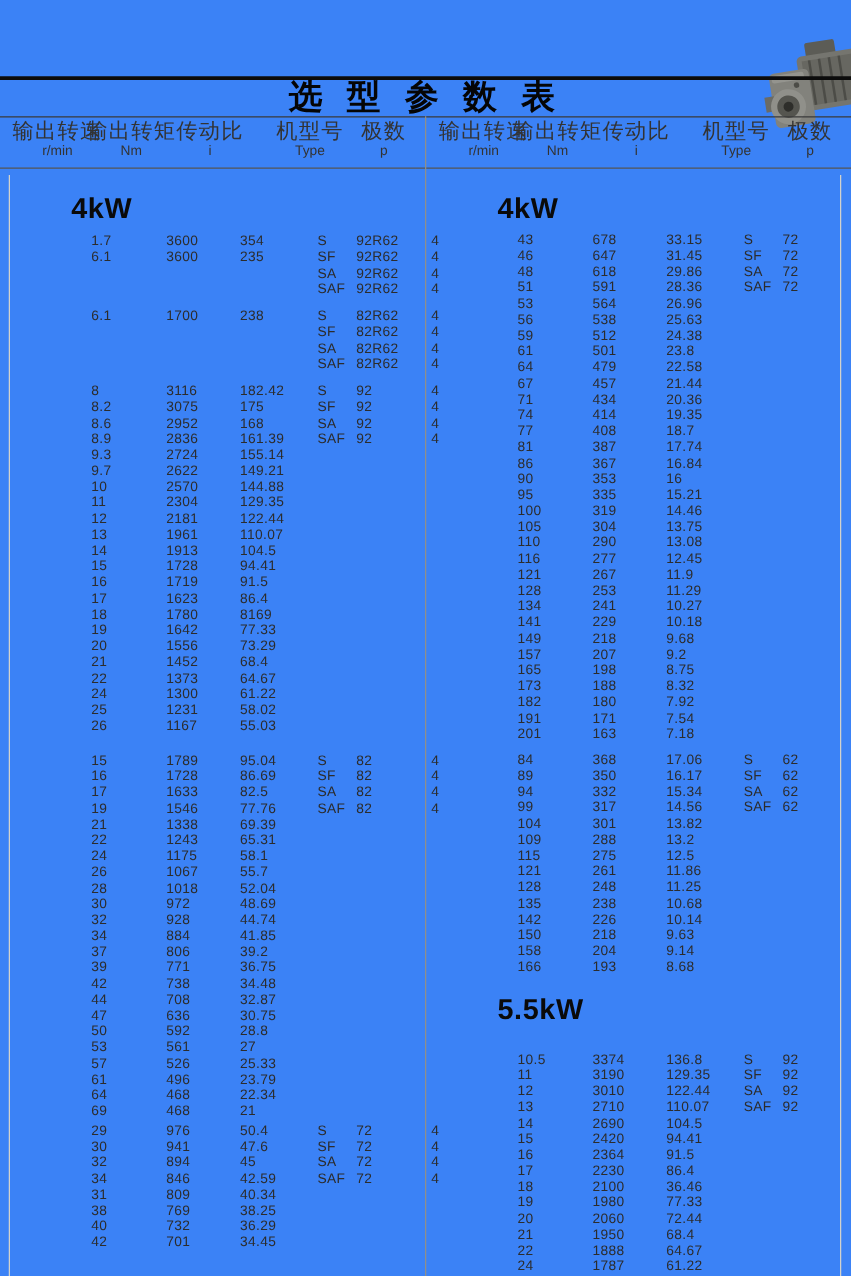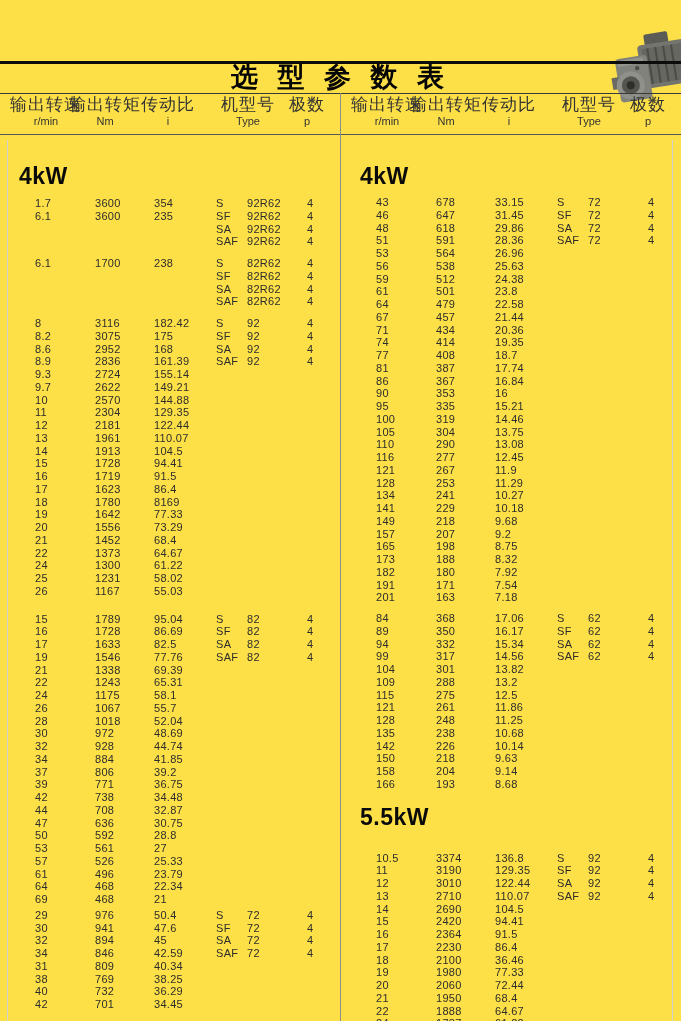--- a/index.html
+++ b/index.html
@@ -1,16 +1,16 @@
 <!DOCTYPE html>
 <html><head>
 <meta charset="utf-8">
 <style>
   html,body{margin:0;padding:0;background:#e8e8e6;}
-  .page{position:relative;width:681px;height:1021px;background:#fde047;overflow:hidden;
+  .page{position:relative;width:681px;height:1021px;background:#3b82f6;overflow:hidden;
         font-family:"Liberation Sans","DejaVu Sans",sans-serif;color:#2e2e2e;}
   .edge{position:absolute;width:1px;background:#d2d2cc;top:140px;bottom:0;}
   .edge-l{left:7px;}
   .edge-r{left:672px;}
 
   
   .rule-thick{position:absolute;left:0;top:61px;width:681px;height:3px;background:#0c0c0c;}
   .title{position:absolute;left:0;top:62px;width:681px;margin:0;text-align:center;
          font-size:27px;font-weight:bold;color:#050505;letter-spacing:6px;line-height:31px;}
   .rule-thin{position:absolute;left:0;top:93px;width:681px;height:1px;background:#3a3a3a;}
@@ -21,21 +21,21 @@
   .hgroup{position:absolute;top:98px;height:36px;}
   #header-left{left:0;width:341px;}
   #header-right{left:341px;width:340px;}
   .hcell{position:absolute;top:0;transform:translateX(-50%);text-align:center;white-space:nowrap;}
   .hcell[data-i="0"]{left:46px;} .hcell[data-i="1"]{left:105px;} .hcell[data-i="2"]{left:168px;}
   .hcell[data-i="3"]{left:248px;} .hcell[data-i="4"]{left:307px;}
   .hcn{font-size:17px;color:#333;letter-spacing:1px;line-height:13px;}
   .hunit{font-size:11px;color:#333;margin-top:4px;line-height:12px;}
 
   
-  .col{position:absolute;top:146px;}
+  .col{position:absolute;top:136px;padding-left:38px;}
   #col-left{left:0;width:341px;}
   #col-right{left:341px;width:340px;}
 
   .section-heading{font-size:23px;font-weight:bold;color:#0a0a0a;padding-left:19px;
                    height:29px;line-height:29px;margin-top:16px;letter-spacing:0.5px;}
   #col-right .section-heading:not(:first-child){margin-top:12px;}
 
   .block{margin-top:6px;}
   #col-left .block[data-idx="1"]{margin-top:9px;}
   #col-left .block[data-idx="2"]{margin-top:9px;}

